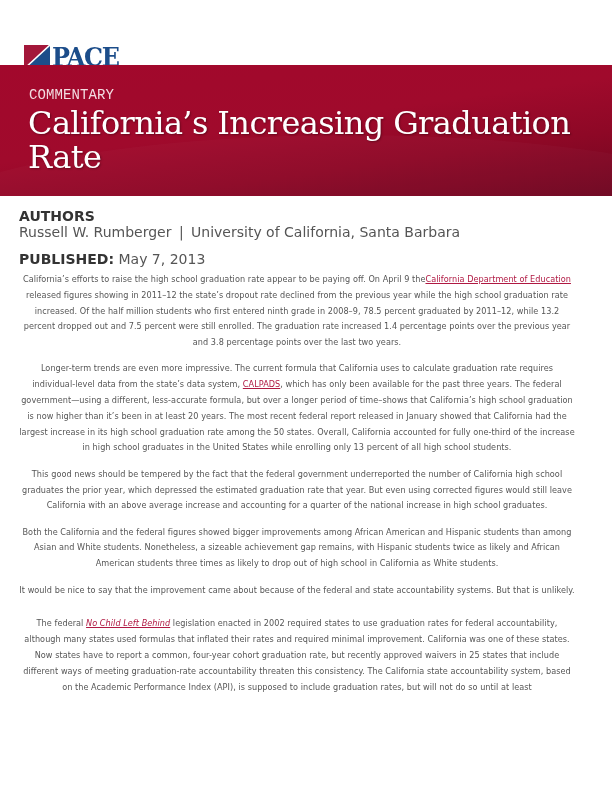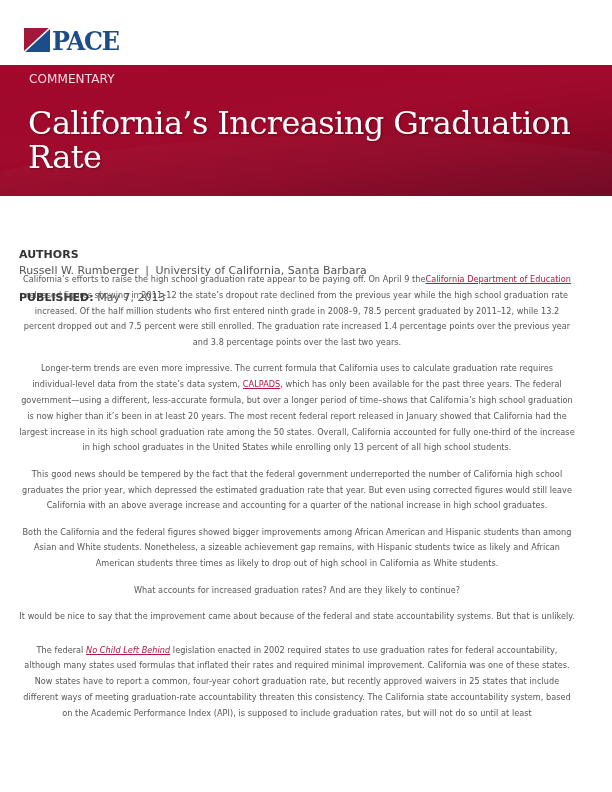--- a/index.html
+++ b/index.html
@@ -1,47 +1,48 @@
 <!DOCTYPE html>
 <html><head>
   <meta charset="utf-8">
   <style>
     html, body { margin: 0; padding: 0; }
     body {
       width: 612px; height: 792px; overflow: hidden; background: #ffffff;
       font-family: "DejaVu Sans", sans-serif; color: #4a4a4a; position: relative;
     }
     .logo {
-      position: absolute; left: 24px; top: 28px; height: 26px; display: flex; align-items: flex-start;
+      position: absolute; left: 24px; top: 44px; height: 26px; display: flex; align-items: center;
     }
     .logo-mark { width: 26px; height: 24px; display: block; }
     .logo-text {
       font-family: "DejaVu Serif", serif; font-weight: bold; color: #1c4d8a;
       font-size: 26px; letter-spacing: -1.5px; margin-left: 2px; line-height: 26px;
       transform: scaleX(0.92); transform-origin: left center;
     }
     .banner {
       position: absolute; left: 0; top: 65px; width: 612px; height: 131px;
       background: linear-gradient(172deg, #a2082c 0%, #a00a2c 45%, #8e0826 70%, #6e0620 100%);
       overflow: hidden;
     }
     .banner::after {
       content: ""; position: absolute; left: -100px; top: 70px; width: 900px; height: 200px;
       border-radius: 50%; background: rgba(255,255,255,0.025);
     }
     .category {
-      position: absolute; left: 29px; top: 72px; font-size: 12px; color: #f3dde2;
+      position: absolute; left: 29px; top: 87px; font-size: 14px; color: #f3dde2;
       letter-spacing: 0.1px;
+      font-family: Liberation Mono, monospace;
     }
     .title {
       position: absolute; left: 28px; top: 106px; width: 560px;
       font-family: "DejaVu Serif", serif; font-size: 32px; line-height: 34px; color: #ffffff;
       letter-spacing: -0.6px; text-shadow: 1px 1px 2px rgba(0,0,0,0.35);
     }
-    .meta { position: absolute; left: 19px; font-size: 11px; color: #555; margin-top: 40px; }
+    .meta { position: absolute; left: 19px; font-size: 14px; color: #555; }
     .meta b { color: #333; }
     .authors-label { top: 208px; font-weight: bold; color: #333; }
     .author-line { top: 224px; }
     .published { top: 251px; }
     .body-text {
       position: absolute; left: 19px; width: 556px; font-size: 8.15px; line-height: 15.8px;
       color: #555; letter-spacing: 0.05px;
     }
     .body-text p { margin: 0 0 10.5px 0; }
     a.link { color: #b01842; text-decoration: underline; }
@@ -74,16 +75,15 @@
 <div class="meta published">
   <b>PUBLISHED:</b>
   <span>May 7, 2013</span>
 </div>
 
 <div class="body-text" style="top: 272px; text-align: center;">
   <p><span>California’s efforts to raise the high school graduation rate appear to be paying off.  On April 9 the</span><a class="link">California Department of Education</a><span> released figures showing in 2011–12 the state’s dropout rate declined from the previous year while the high school graduation rate increased.  Of the half million students who first entered ninth grade in 2008–9, 78.5 percent graduated by 2011–12, while 13.2 percent dropped out and 7.5 percent were still enrolled.  The graduation rate increased 1.4 percentage points over the previous year and 3.8 percentage points over the last two years.</span></p>
   <p><span>Longer-term trends are even more impressive.  The current formula that California uses to calculate graduation rate requires individual-level data from the state’s data system, </span><a class="link">CALPADS</a><span>, which has only been available for the past three years.  The federal government—using a different, less-accurate formula, but over a longer period of time–shows that California’s high school graduation is now higher than it’s been in at least 20 years.  The most recent federal report released in January showed that California had the largest increase in its high school graduation rate among the 50 states.  Overall, California accounted for fully one-third of the increase in high school graduates in the United States while enrolling only 13 percent of all high school students.</span></p>
   <p>This good news should be tempered by the fact that the federal government underreported the number of California high school graduates the prior year, which depressed the estimated graduation rate that year.  But even using corrected figures would still leave California with an above average increase and accounting for a quarter of the national increase in high school graduates.</p>
   <p>Both the California and the federal figures showed bigger improvements among African American and Hispanic students than among Asian and White students.  Nonetheless, a sizeable achievement gap remains, with Hispanic students twice as likely and African American students three times as likely to drop out of high school in California as White students.</p>
-  <p>What accounts for increased graduation rates?  And are they likely to continue?</p>
   <p>It would be nice to say that the improvement came about because of the federal and state accountability systems.  But that is unlikely.</p>
   <p style="margin-top:18px;"><span>The federal </span><a class="link italic">No Child Left Behind</a><span> legislation enacted in 2002 required states to use graduation rates for federal accountability, although many states used formulas that inflated their rates and required minimal improvement.  California was one of these states.  Now states have to report a common, four-year cohort graduation rate, but recently approved waivers in 25 states that include different ways of meeting graduation-rate accountability threaten this consistency.  The California state accountability system, based on the Academic Performance Index (API), is supposed to include graduation rates, but will not do so until at least</span></p>
 </div>
 
 </body></html>

